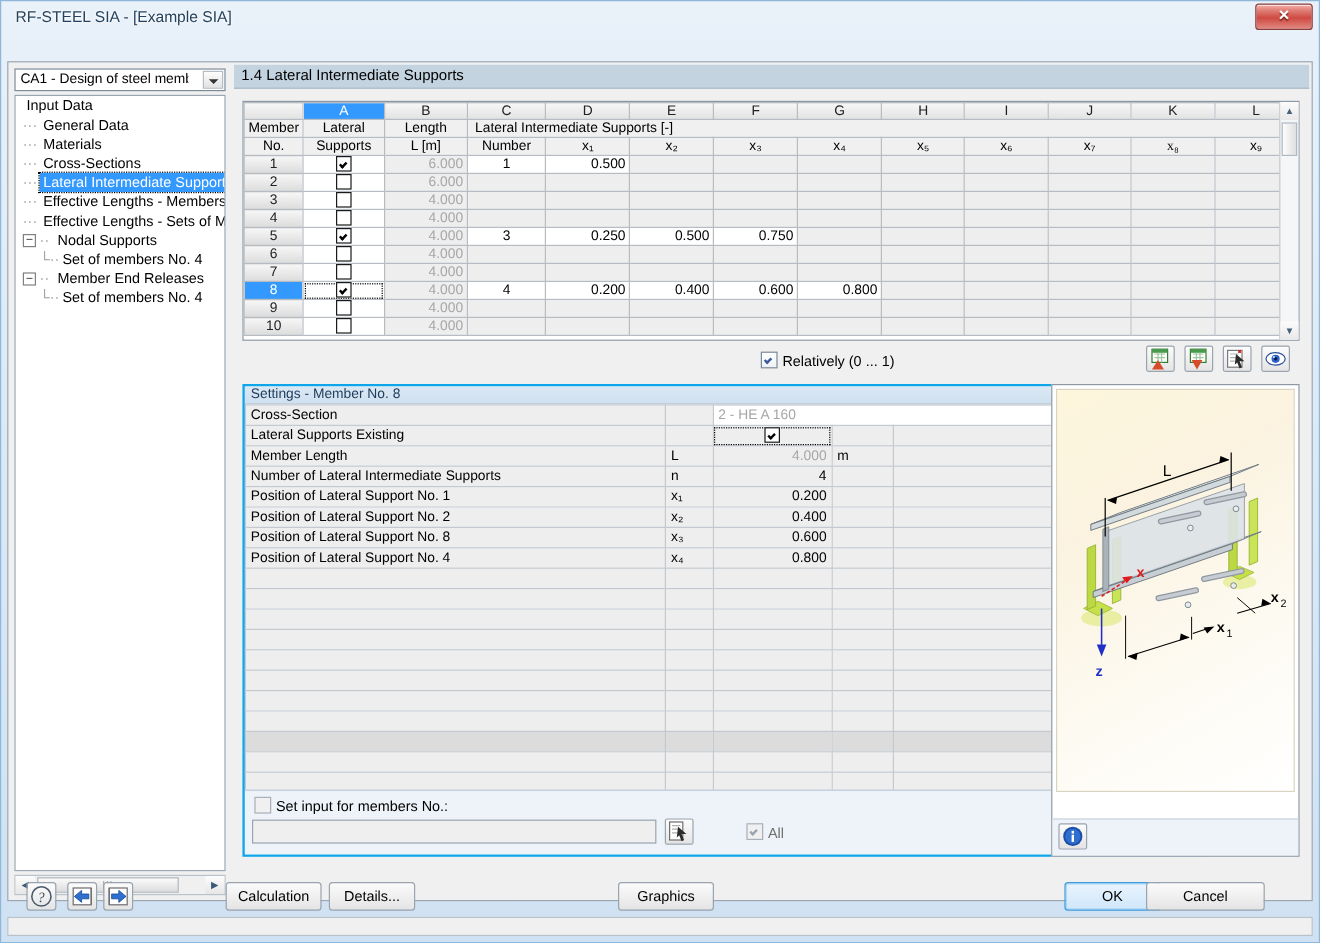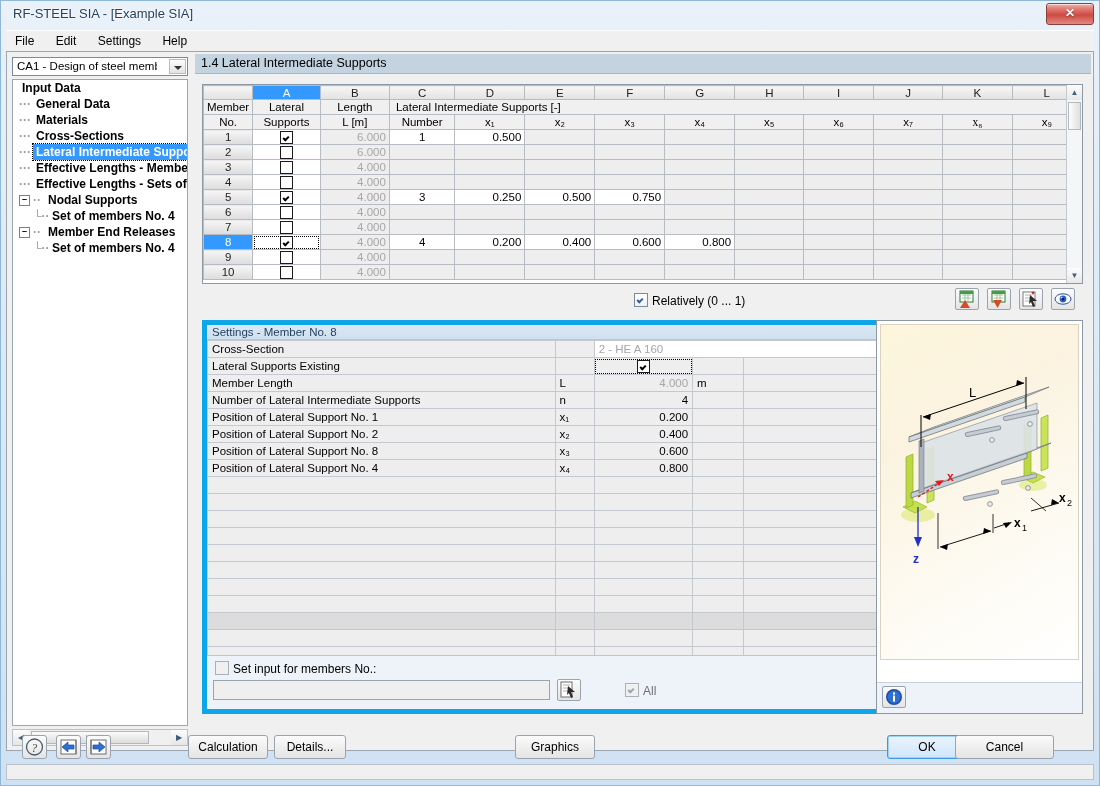--- a/index.html
+++ b/index.html
@@ -67,21 +67,21 @@
   #combo .arrow:after{
     content:"";position:absolute;left:4px;top:6px;
     border-left:4px solid transparent;border-right:4px solid transparent;
     border-top:4px solid #333;
   }
   #tree{
     position:absolute;left:3px;top:25px;width:176px;bottom:22px;
     background:#fff;border:1px solid #9aa7b3;box-sizing:border-box;
     overflow:hidden;
   }
-  .tnode{position:relative;height:16px;line-height:16px;font-size:12px;white-space:nowrap;font-weight:bold;}
+  .tnode{position:relative;height:16px;line-height:16px;font-size:12px;white-space:nowrap;}
   .tnode .lbl{display:inline-block;padding:0 3px;}
   .tnode.sel .lbl{background:#3399ff;color:#fff;outline:1px dotted #000;}
   .ind1{padding-left:6px;}
   .ind2{padding-left:20px;}
   .dash{display:inline-block;width:12px;color:#9a9a9a;}
   .expander{
     display:inline-block;width:9px;height:9px;border:1px solid #808080;background:#fff;
     font-size:9px;line-height:7px;text-align:center;vertical-align:middle;margin-right:3px;
     color:#000;cursor:pointer;
   }
@@ -178,21 +178,21 @@
   .wcb.dis{background:#f0f0f0;border-color:#a8b0b8;}
   .wcb.dis:after{border-color:#9aa4ae;}
   .tbtn{
     position:absolute;top:0;width:24px;height:22px;
     background:linear-gradient(180deg,#fcfcfc,#e4e4e4);
     border:1px solid #9aa4ae;border-radius:2px;box-sizing:border-box;cursor:pointer;
   }
   
   #settings{
     position:absolute;left:7px;top:266px;width:801px;bottom:34px;
-    background:#fff;border:5px solid #0ea5e9;box-sizing:border-box;overflow:hidden;
+    background:#fff;border:2px solid #0ea5e9;box-sizing:border-box;overflow:hidden;
   }
   #settings-title{
     height:15px;background:linear-gradient(180deg,#dce8f4,#cfe0f0);
     font-size:11.5px;line-height:15px;padding-left:5px;color:#1e3c5a;
     border-bottom:1px solid #b9c7d4;box-sizing:border-box;
   }
   table.stbl{border-collapse:collapse;table-layout:fixed;font-size:11.5px;width:100%;}
   table.stbl td{
     border:1px solid #c3c9cf;height:17px;padding:0 4px;
     overflow:hidden;white-space:nowrap;box-sizing:border-box;background:#eeeeee;
@@ -273,26 +273,20 @@
 
 <div id="window">
 
   <div id="titlebar">
     <div id="title-text">RF-STEEL SIA - [Example SIA]</div>
     <div id="close-btn">
       <div class="x">✕</div>
     </div>
   </div>
 
-  <div id="menubar">
-    <span class="menu-item">File</span>
-    <span class="menu-item">Edit</span>
-    <span class="menu-item">Settings</span>
-    <span class="menu-item">Help</span>
-  </div>
 
   <div id="client">
 
     <div id="leftpanel">
       <div id="combo">
         <span class="val">CA1 - Design of steel members a</span>
         <span class="arrow"></span>
       </div>
       <div id="tree">
           <div class="tnode ind1"><span class="lbl">Input Data</span></div>

